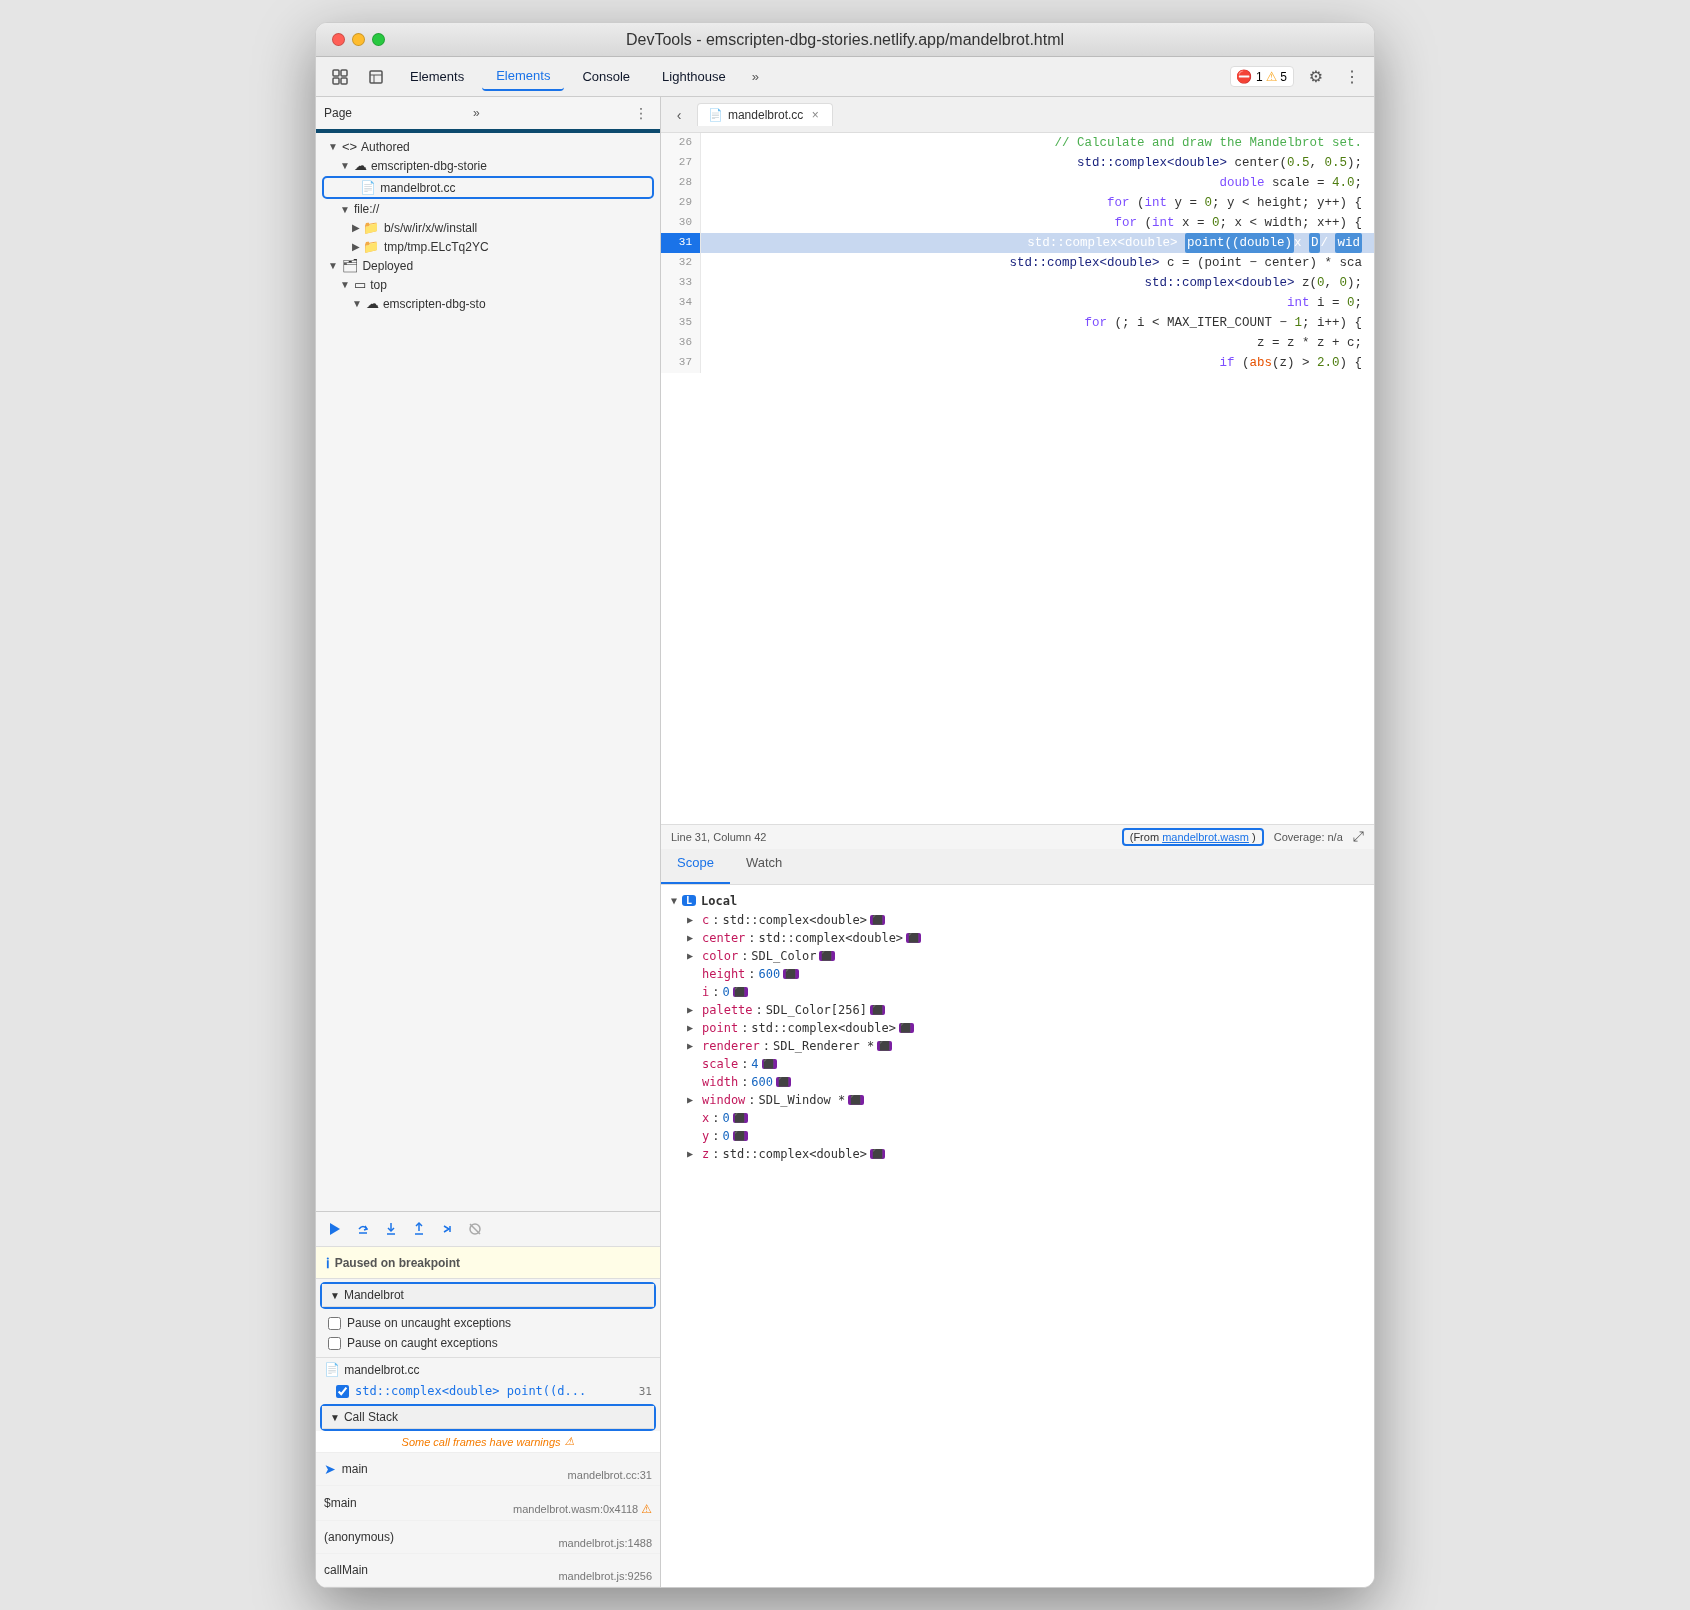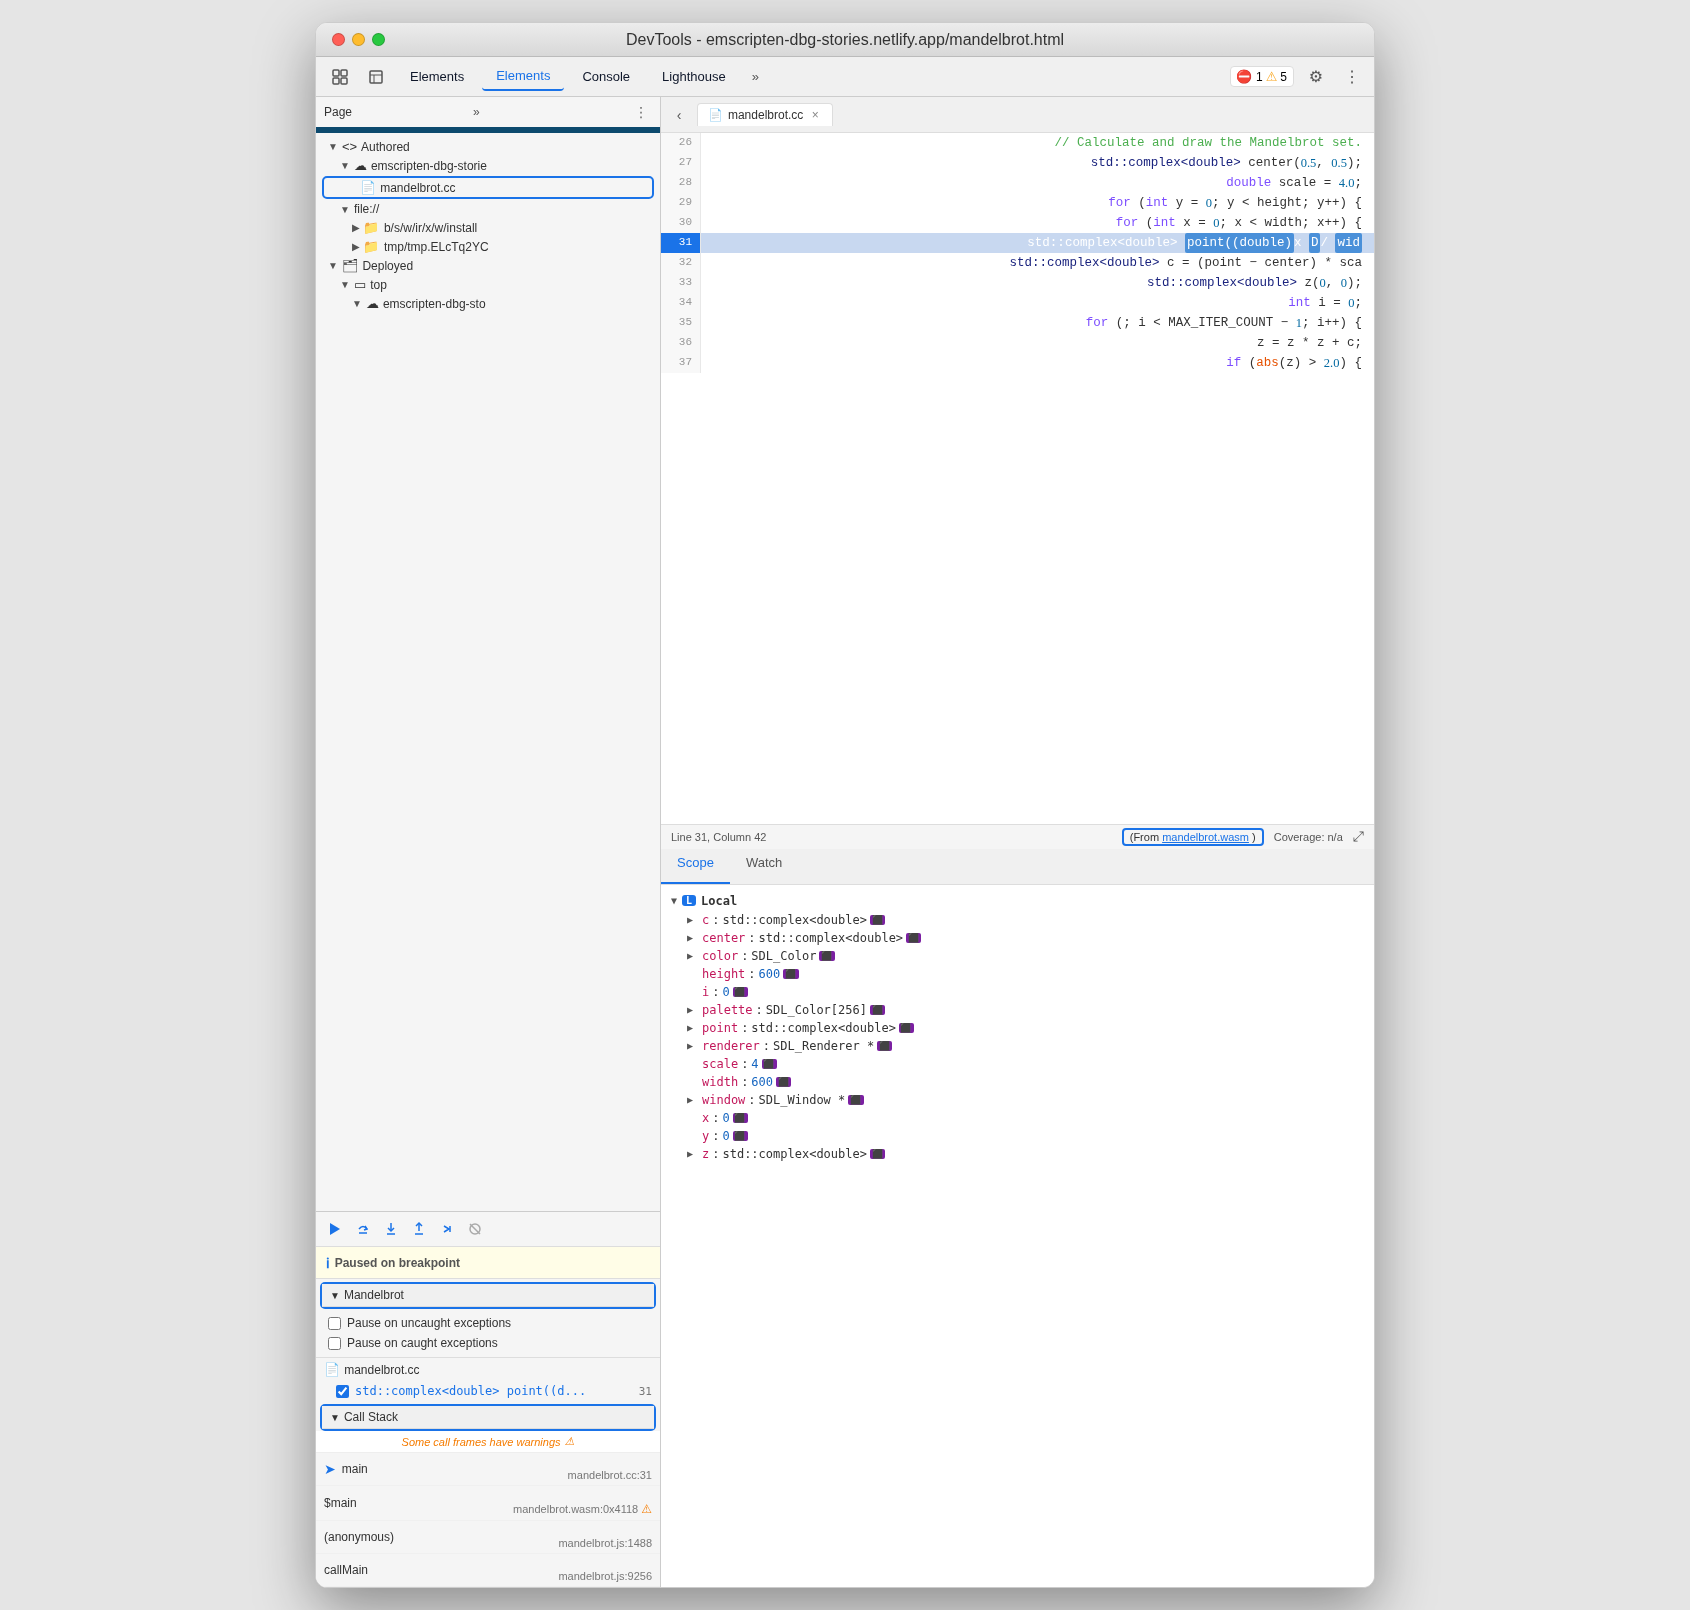--- a/index.html
+++ b/index.html
@@ -127,21 +127,21 @@
       min-width: 345px;
       border-right: 1px solid #ccc;
       display: flex;
       flex-direction: column;
       background: #f5f5f5;
     }
     .sidebar-header {
       display: flex;
       align-items: center;
       padding: 4px 8px;
-      border-bottom: 6px solid #0c4a6e;
+      border-bottom: 4px solid #0c4a6e;
       height: 36px;
     }
     .sidebar-title {
       font-size: 12px;
       font-weight: 500;
       color: #333;
       flex: 1;
     }
     .sidebar-controls {
       display: flex;
@@ -471,21 +471,21 @@
     }
     .scope-expand { margin-right: 5px; font-size: 10px; color: #555; width: 10px; }
     .scope-key { color: #c2185b; flex-shrink: 0; }
     .scope-sep { color: #333; margin: 0 3px; }
     .scope-val { color: #333; }
     .scope-val-num { color: #1565c0; }
     .wasm-icon { display: inline-block; font-size: 9px; font-weight: 700; background: #7b1fa2; color: #fff; border-radius: 2px; padding: 0 2px; margin-left: 3px; vertical-align: middle; }
     
     .kw { color: #7c4dff; }
     .cm { color: #4caf50; }
-    .num { color: #0369a1; font-family: Liberation Serif, serif; }
+    .num { color: #4d7c0f; }
     .fn { color: #e65100; }
     .type { color: #1a237e; }
     .var { color: #333; }
   </style>
 </head>
 <body>
 
 <div class="window">
 
   <div class="title-bar">

